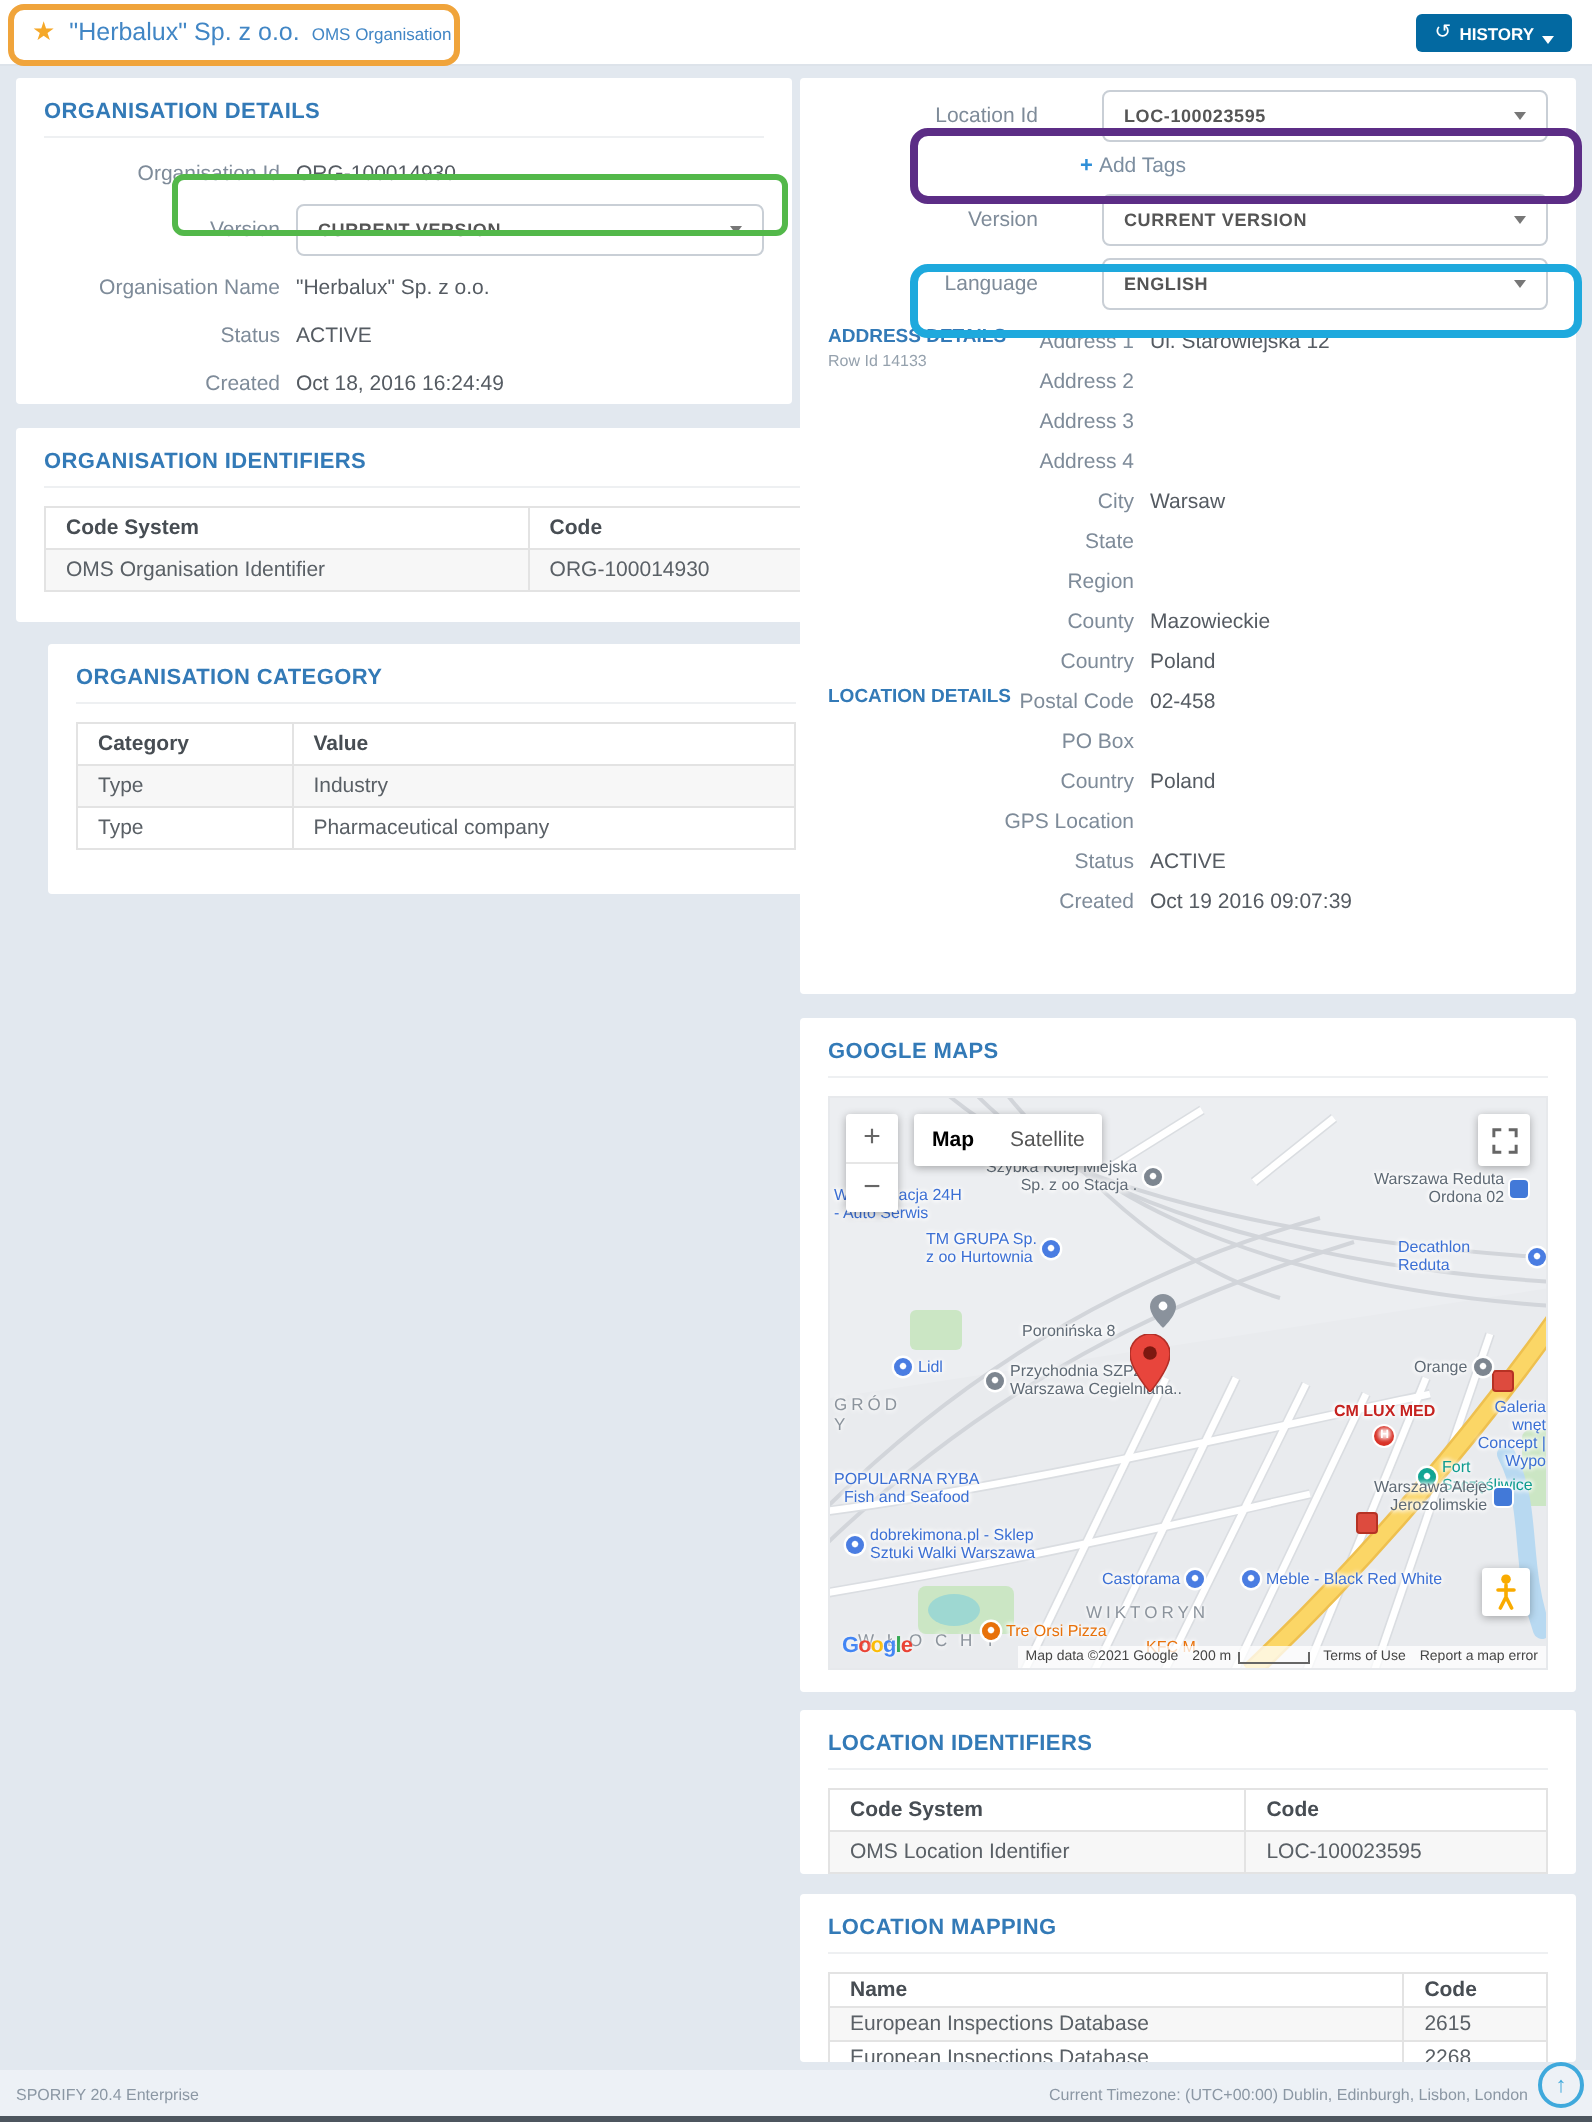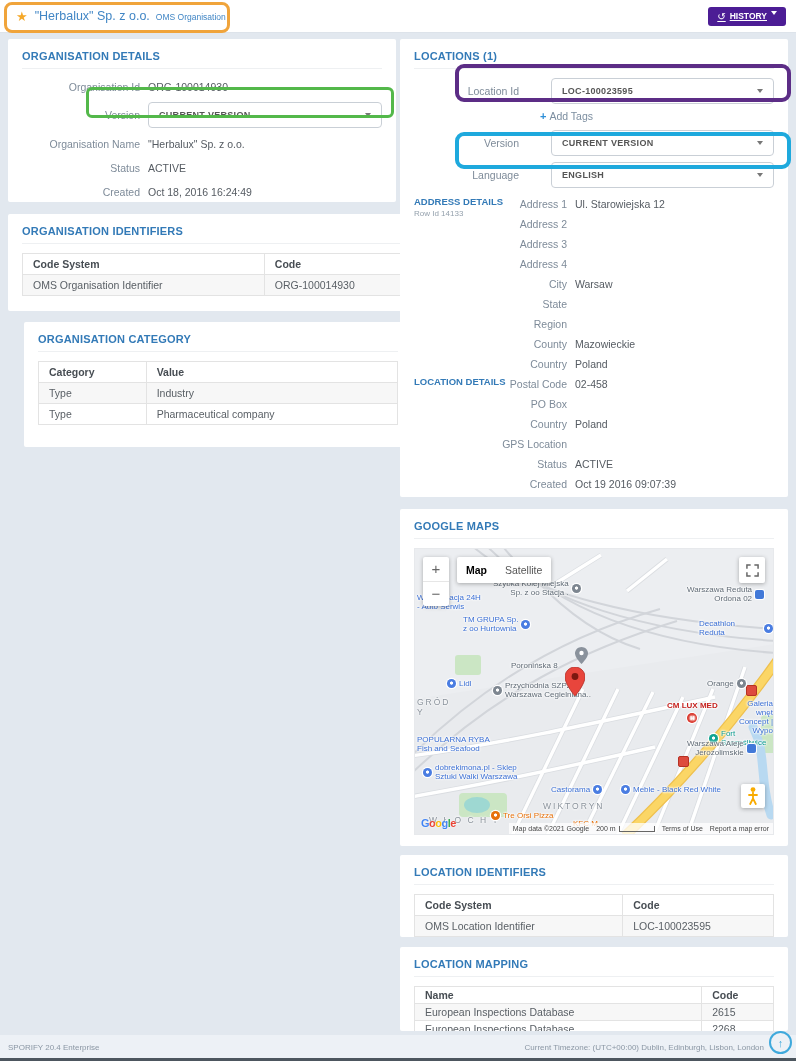--- a/index.html
+++ b/index.html
@@ -5,22 +5,22 @@
   html,body{margin:0;padding:0;}
   body{width:796px;height:1061px;position:relative;overflow:hidden;background:#e2e8ef;
        font-family:"Liberation Sans","DejaVu Sans",sans-serif;}
   
   .topbar{position:absolute;left:0;top:0;width:796px;height:33px;background:#fff;
           display:flex;align-items:center;padding:0 10px;box-sizing:border-box;border-bottom:1px solid #dde3ea;}
   .star{color:#f5a829;font-size:13px;margin:0 7px 0 6px;}
   .star::before{content:"★";}
   .title{font-size:12.5px;color:#4186c5;}
   .subtitle{font-size:8.5px;color:#4186c5;margin-left:6px;position:relative;top:1px;}
-  .btn-history{margin-left:auto;background:#4c1d95;color:#fff;font-size:8.5px;font-weight:bold;
-               padding:4px 9px;border-radius:3px;display:flex;align-items:flex-start;gap:4px;cursor:pointer;text-decoration:underline;}
+  .btn-history{margin-left:auto;background:#0369a1;color:#fff;font-size:8.5px;font-weight:bold;
+               padding:4px 9px;border-radius:3px;display:flex;align-items:flex-end;gap:4px;cursor:pointer;}
   .hist-ico::before{content:"↺";font-size:10px;font-weight:normal;}
   .caret-w{width:0;height:0;border-left:3.5px solid transparent;border-right:3.5px solid transparent;border-top:4px solid #fff;}
   
   .panel{position:absolute;background:#fff;border-radius:2px;padding:6px 14px;box-sizing:border-box;overflow:hidden;}
   .phead{font-size:11px;font-weight:bold;color:#337ab7;letter-spacing:.2px;padding:5px 0 6px;
          border-bottom:1px solid #eef0f2;margin-bottom:9px;}
   #p-orgdetails{left:8px;top:39px;width:388px;height:163px;}
   #p-orgident{left:8px;top:214px;width:432px;height:97px;}
   #p-orgcat{left:24px;top:322px;width:388px;height:125px;}
   #p-locations{left:400px;top:39px;width:388px;height:458px;}
@@ -177,21 +177,20 @@
     </tr>
     <tr>
       <td>Type</td>
       <td>Pharmaceutical company</td>
     </tr>
   </tbody>
     </table>
 </div>
 
 <div class="panel" id="p-locations">
-  <div class="phead">LOCATIONS (1)</div>
   <div class="loc-frow">
     <span class="loc-lbl">Location Id</span>
     <div class="sel">
       <span>LOC-100023595</span>
       <span class="caret"></span>
     </div>
   </div>
   <div class="addtags">
     <span class="plus"></span>
     <span>Add Tags</span>
@@ -380,21 +379,21 @@
       <span class="mk mk-gray"></span>
     </div>
     <div class="poi c-red" style="left:252px;top:152px;">
       <span>CM LUX MED</span>
       <span class="mkh">H</span>
     </div>
     <div class="poi c-teal" style="left:294px;top:180px;">
       <span class="mk mk-teal"></span>
       <span>Fort Szczęśliwice</span>
     </div>
-    <div class="poi c-blue" style="left:2px;top:186px;">
+    <div class="poi c-blue" style="left:2px;top:186px;text-align:center;">
       <span>POPULARNA RYBA
 Fish and Seafood</span>
     </div>
     <div class="poi c-gray t-r" style="left:272px;top:190px;">
       <span>Warszawa Aleje
 Jerozolimskie</span>
       <span class="mksq"></span>
     </div>
     <div class="poi c-blue" style="left:8px;top:214px;">
       <span class="mk mk-blue"></span>

